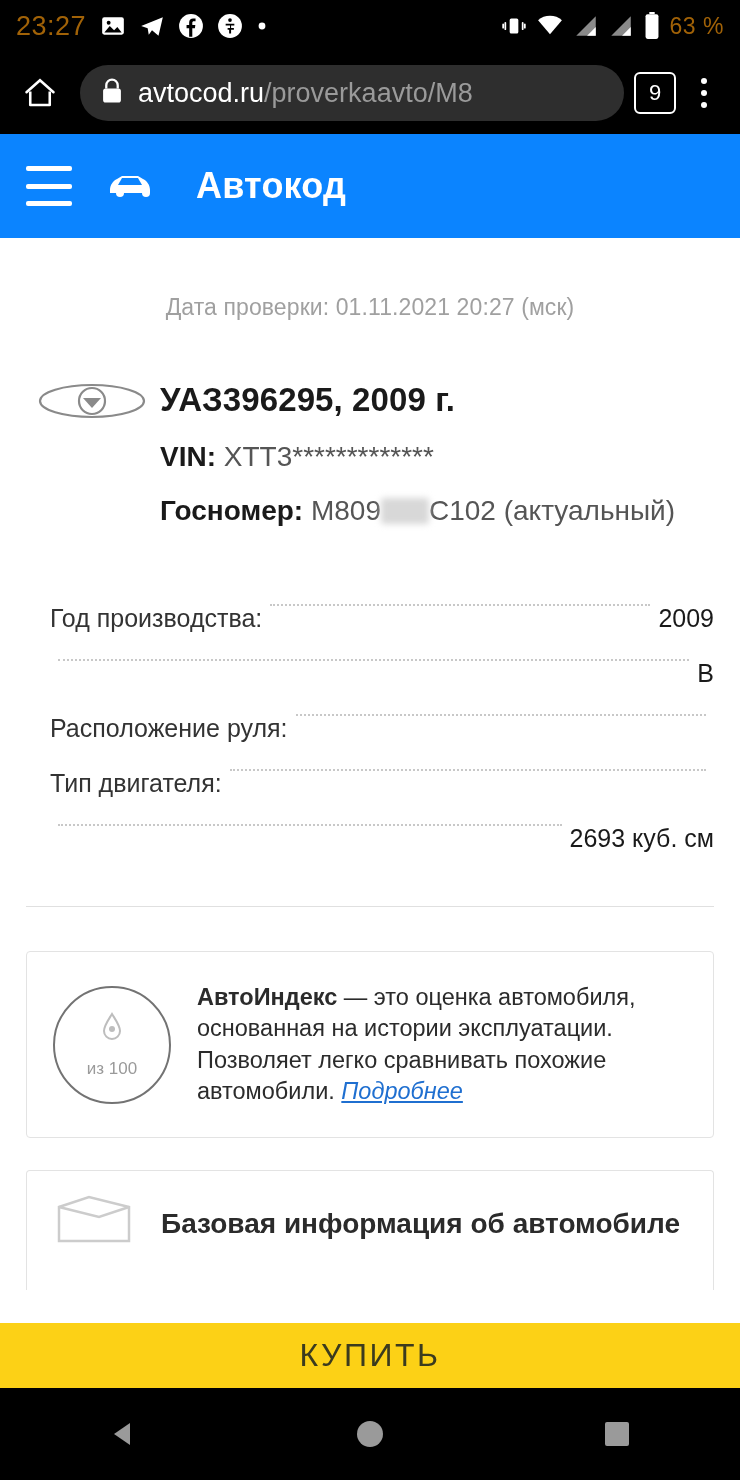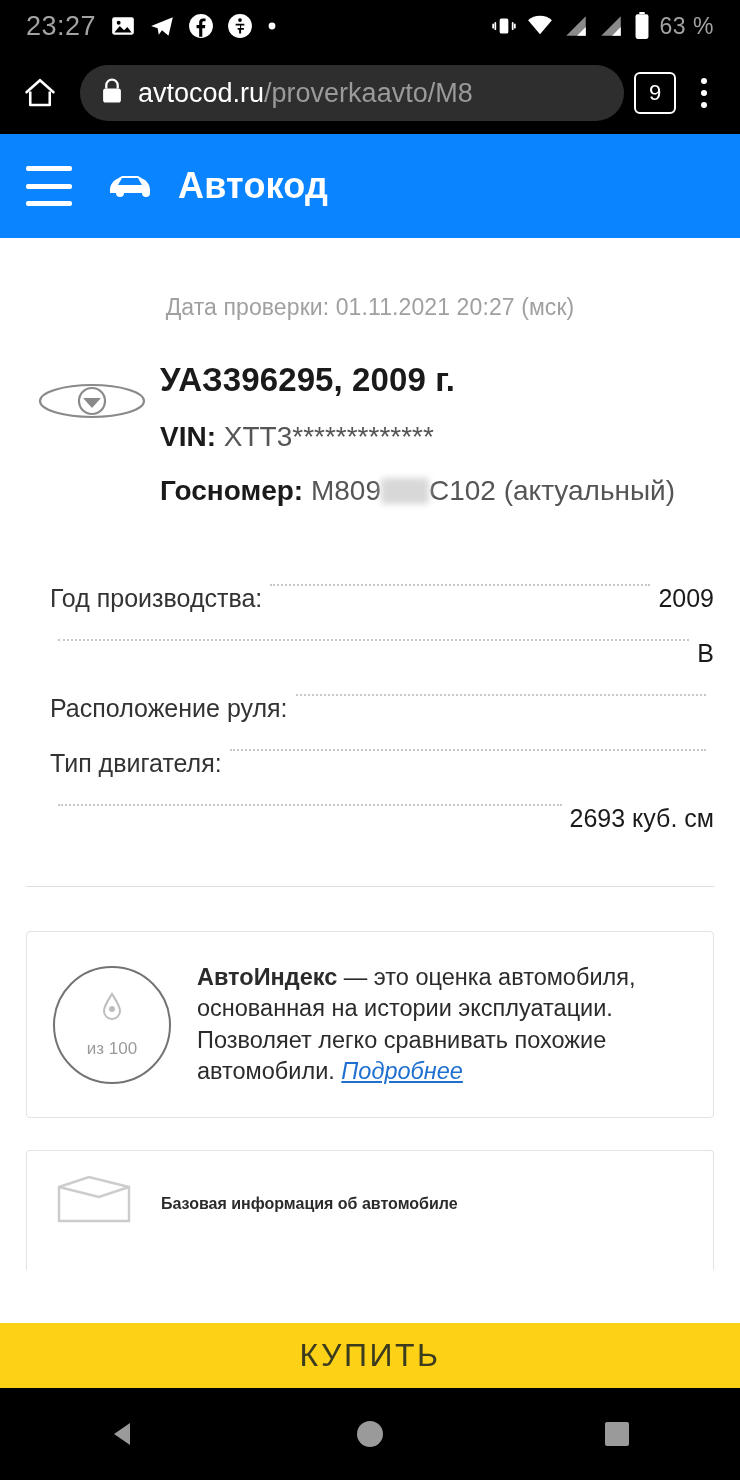--- a/index.html
+++ b/index.html
@@ -16,24 +16,24 @@
     height: 1480px;
     background: #ffffff;
     display: flex;
     flex-direction: column;
   }
 
   
   .status-bar {
     height: 52px;
     background: #000000;
-    color: #a3a3a3;
-    display: flex;
-    align-items: center;
-    padding: 0 26px;
+    color: #a16207;
+    display: flex;
+    align-items: center;
+    padding: 0 16px;
     flex: 0 0 auto;
   }
   .status-clock {
     font-size: 27px;
     letter-spacing: 0.5px;
     font-weight: 400;
     margin-right: 14px;
   }
   .status-left-icons {
     display: flex;
@@ -125,21 +125,21 @@
   .burger {
     width: 46px;
     height: 40px;
     display: flex;
     flex-direction: column;
     justify-content: space-between;
     margin-right: 34px;
     flex: 0 0 auto;
   }
   .burger i { display: block; height: 5px; background: #ffffff; border-radius: 2px; }
-  .brand-row { display: flex; align-items: center; gap: 18px; }
+  .brand-row { display: flex; align-items: center; gap: 36px; }
   .brand-name {
     color: #ffffff;
     font-size: 36px;
     font-weight: 700;
     letter-spacing: 0.2px;
   }
 
   
   .content {
     flex: 1 1 auto;
@@ -162,21 +162,21 @@
     padding-left: 4px;
   }
   .car-logo {
     width: 124px;
     flex: 0 0 auto;
     display: flex;
     align-items: flex-start;
     justify-content: center;
     padding-top: 8px;
   }
-  .car-info { flex: 1 1 auto; padding-left: 6px; }
+  .car-info { flex: 1 1 auto; padding-left: 6px; margin-top: 20px; }
   .car-title {
     font-size: 33px;
     font-weight: 700;
     color: #1a1a1a;
     letter-spacing: 0.1px;
   }
   .car-line {
     font-size: 28px;
     color: #555555;
     margin-top: 22px;
@@ -262,21 +262,21 @@
     border-top-right-radius: 4px;
     border-bottom: none;
     margin-top: 32px;
     padding: 26px 26px 40px 26px;
     display: flex;
     align-items: center;
     height: 120px;
     overflow: hidden;
   }
   .peek-icon { margin-right: 26px; flex: 0 0 auto; }
-  .peek-title { font-size: 16px; font-weight: 700; color: #2b2b2b; }
+  .peek-title { font-size: 28px; font-weight: 700; color: #2b2b2b; }
 
   
   .buy-bar {
     position: absolute;
     left: 0; right: 0;
     bottom: 0;
     height: 65px;
     background: #fcd116;
     display: flex;
     align-items: center;

